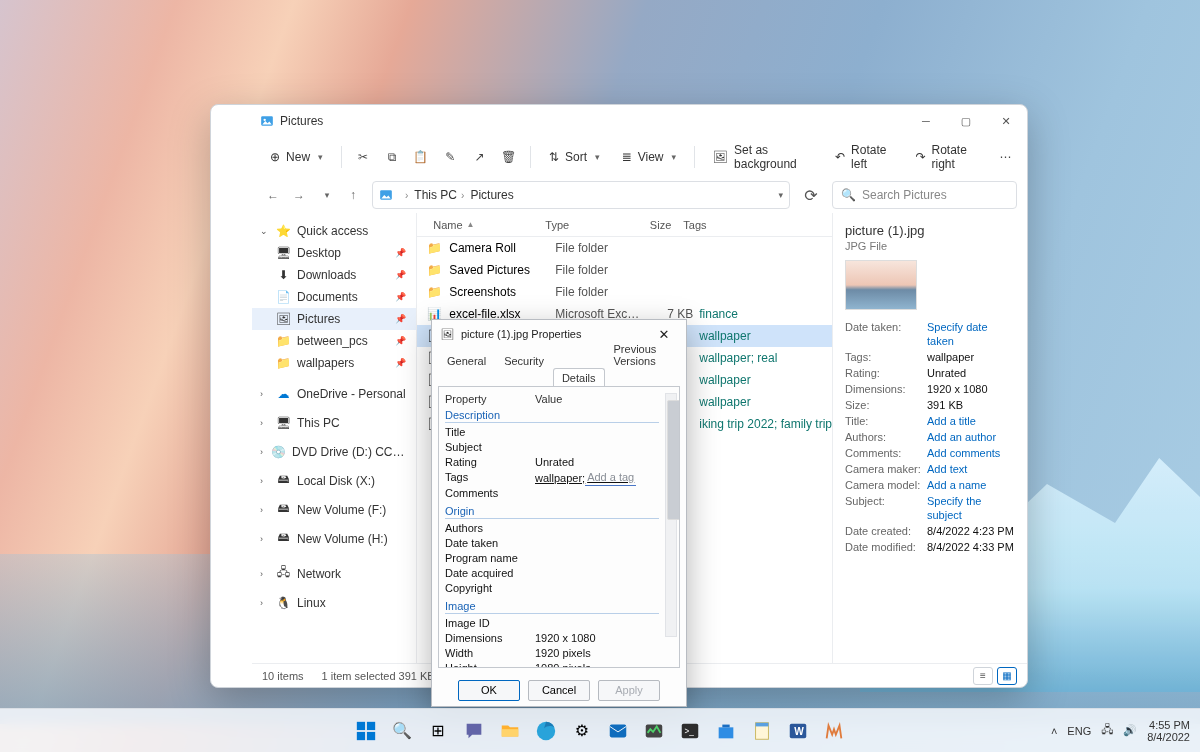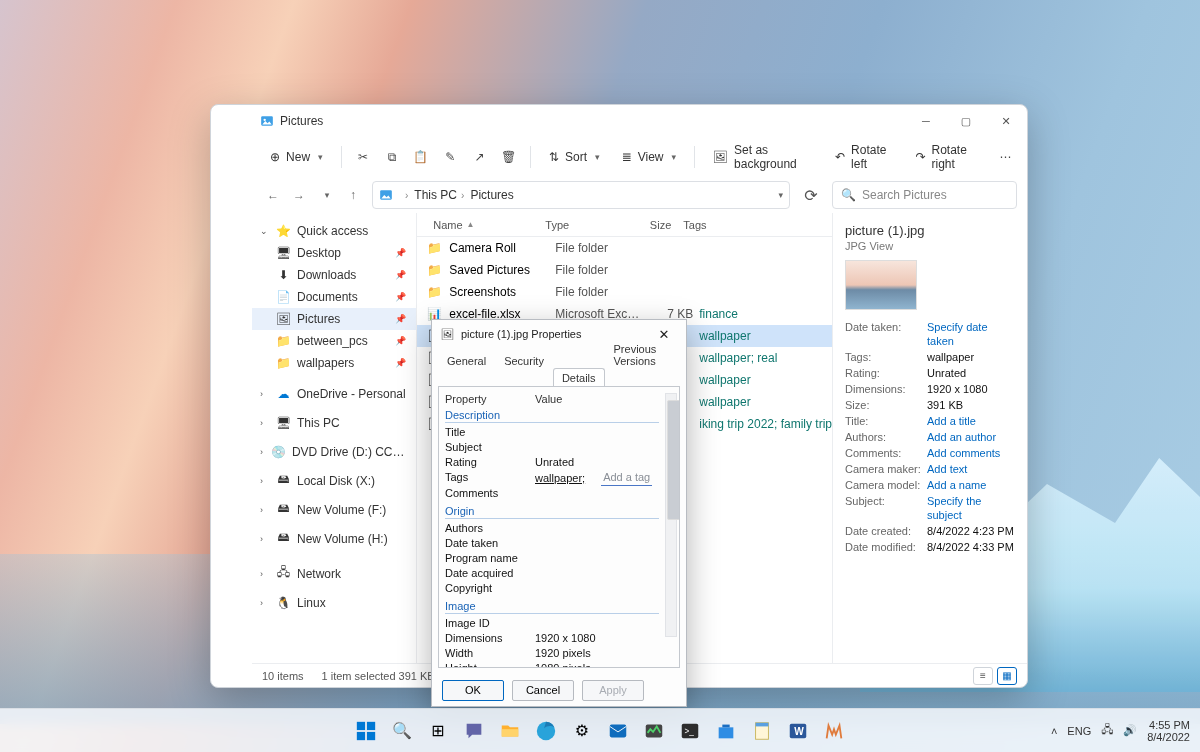--- a/index.html
+++ b/index.html
@@ -83,26 +83,26 @@
 .dlg .tab{padding:3px 8px;border:1px solid transparent;border-bottom:none;font-size:11px;color:#333;}
 .dlg .tab.act{border-color:#c4c8ce;background:#fff;border-radius:3px 3px 0 0;position:relative;top:17px;}
 .dlg .tabbody{flex:1;margin:16px 6px 6px;border:1px solid #c4c8ce;padding:6px;overflow:hidden;position:relative;}
 .dlg .phdr{display:flex;font-size:11px;color:#333;margin-bottom:3px;}
 .dlg .phdr .pk{width:90px;} 
 .dlg .group{color:#1a63b6;font-size:11px;margin:4px 0 2px;}
 .dlg .group::after{content:"";display:block;height:1px;background:#b9cfe8;margin-top:1px;}
 .dlg .prow{display:flex;font-size:11px;line-height:15px;}
 .dlg .prow .pk{width:90px;color:#111;}
 .dlg .prow .pv{flex:1;color:#111;}
-.dlg .taginput{display:flex;gap:16px;align-items:center;}
+.dlg .taginput{display:flex;gap:0;align-items:center;text-decoration:underline;}
 .dlg .taginput .chip{text-decoration:underline;}
 .dlg .taginput .add{color:#8a8f97;border-bottom:1px solid #4a76c6;padding:0 2px;font-size:11px;}
 .dlg .scrollbar{position:absolute;right:2px;top:6px;width:12px;bottom:30px;background:#f0f1f3;border:1px solid #e1e3e7;}
 .dlg .scrollbar .thumb{position:absolute;left:1px;right:1px;top:2px;height:120px;background:#c9cdd3;border-radius:2px;}
-.dlg .btns{height:32px;display:flex;align-items:center;justify-content:flex-start;gap:8px;padding:0 10px;}
+.dlg .btns{height:32px;display:flex;align-items:center;justify-content:center;gap:8px;padding:0 10px;}
 .dlg .btns button{width:62px;height:21px;font-size:11px;border:1px solid #b6bac0;background:#f6f7f9;border-radius:2px;}
 .dlg .btns button.ok{border-color:#0067c0;}
 .dlg .btns button[disabled]{color:#a8acb3;}
 
 
 .taskbar{position:absolute;left:0;right:0;bottom:0;height:44px;background:rgba(243,246,251,.88);backdrop-filter:blur(6px);border-top:1px solid rgba(0,0,0,.06);display:flex;align-items:center;}
 .tbcenter{position:absolute;left:50%;transform:translateX(-50%);display:flex;gap:6px;}
 .tbicon{width:30px;height:30px;border-radius:4px;display:flex;align-items:center;justify-content:center;}
 .tbicon svg{width:22px;height:22px;}
 .tray{margin-left:auto;display:flex;align-items:center;gap:10px;padding-right:10px;font-size:11px;color:#333;}
@@ -365,21 +365,21 @@
               <span class="nm"></span>
               <span class="ty"></span>
               <span class="sz"></span>
               <span class="tg">iking trip 2022; family trip</span>
             </div>
           </div>
       </div>
 
       <div class="details">
         <h3>picture (1).jpg</h3>
-        <div class="sub">JPG View</div>
+        <div class="sub">JPG File</div>
         <div class="thumb"></div>
         <div id="detail-fields">
             <div class="kv">
               <span class="k">Date taken:</span>
               <span class="v link">Specify date taken</span>
             </div>
             <div class="kv">
               <span class="k">Tags:</span>
               <span class="v">wallpaper</span>
             </div>

